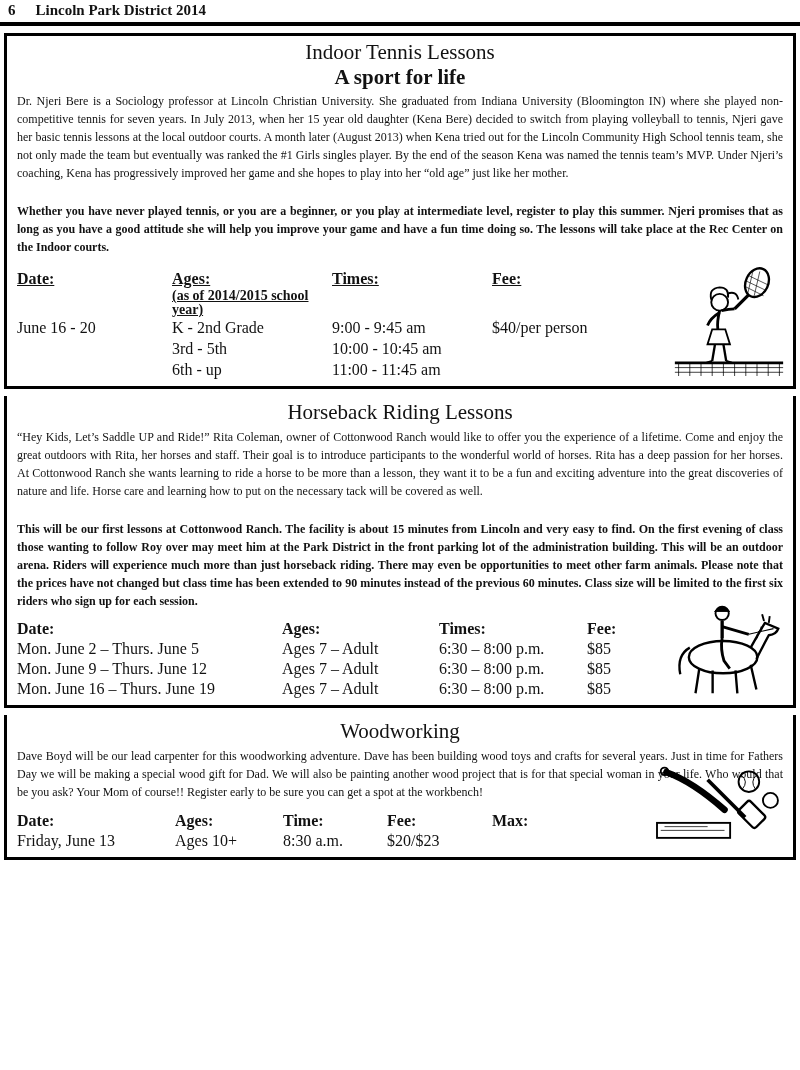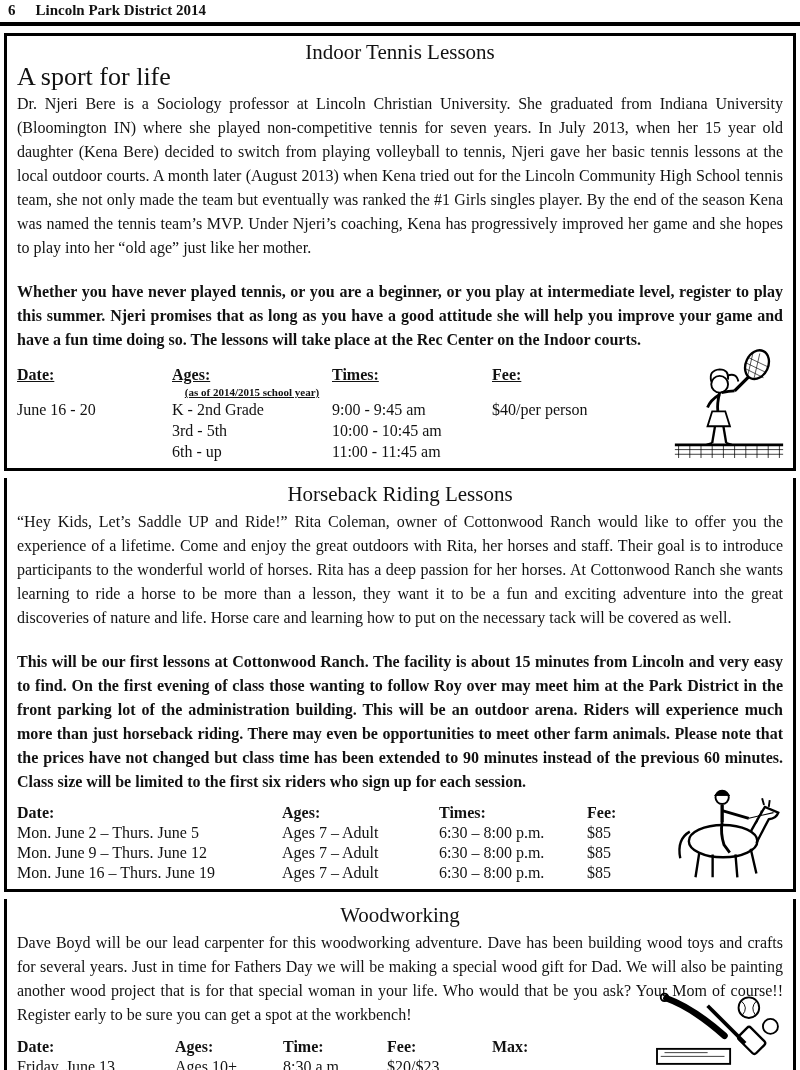--- a/index.html
+++ b/index.html
@@ -15,32 +15,32 @@
   .box {
     position: relative;
     margin: 7px 4px 0;
     border: 3px solid #000;
     padding: 3px 10px 6px;
     background: #fff;
   }
   .box + .box { margin-top: 7px; border-top: 0; }
 
   .section-title { text-align: center; font-size: 21px; line-height: 26px; font-weight: normal; }
-  .section-sub   { text-align: left; font-size: 26px; line-height: 24px; font-weight: normal; }
+  .section-sub   { text-align: center; font-size: 21px; line-height: 24px; font-weight: bold; }
   .italic { font-style: italic; }
 
   p.body {
-    font-size: 16px; line-height: 24px; text-align: justify; margin-top: 3px;
+    font-size: 12px; line-height: 18px; text-align: justify; margin-top: 3px;
   }
   p.body + p.body { margin-top: 20px; font-weight: bold; }
 
   .grid { display: grid; font-size: 16px; line-height: 20px; }
   .th { font-weight: bold; }
   .u  { text-decoration: underline; }
-  .note { font-size: 11px; line-height: 14px; font-weight: bold; text-decoration: underline; text-align: center; }
+  .note { font-size: 14px; line-height: 14px; font-weight: bold; text-decoration: underline; }
 
   .tennis-grid { grid-template-columns: 155px 160px 160px auto; margin-top: 12px; line-height: 21px; }
   .horse-grid  { grid-template-columns: 265px 157px 148px auto; margin-top: 9px; }
   .wood-grid   { grid-template-columns: 158px 108px 104px 105px auto; margin-top: 10px; }
 
   .clipart { position: absolute; }
   .clip-tennis { right: 8px;  bottom: 4px; }
   .clip-horse  { right: 6px;  bottom: 2px; }
   .clip-wood   { right: 10px; bottom: 2px; }
 </style>

